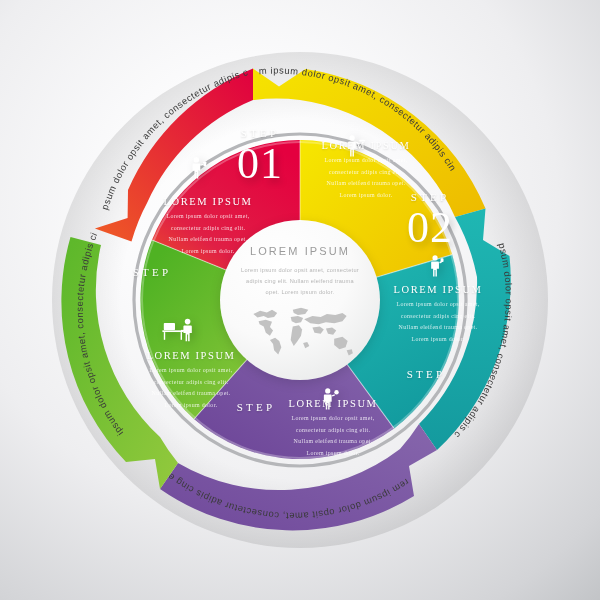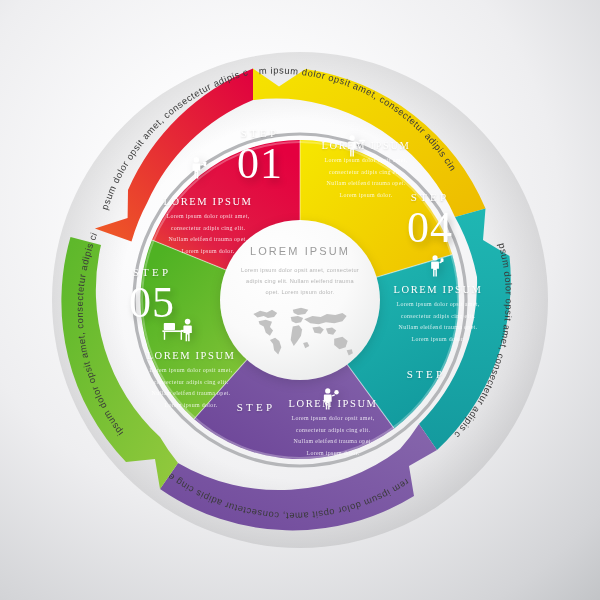--- a/index.html
+++ b/index.html
@@ -214,21 +214,21 @@
       </g>
         </svg>
     </div>
     <div class="blk" style="left:160px;top:196px;">
       <div class="h">LOREM IPSUM</div>
       <div class="p">Lorem ipsum dolor opsit amet, consectetur adipis cing elit. Nullam eleifend trauma opet. Lorem ipsum dolor.</div>
     </div>
 
     <div class="steplab" style="left:385px;top:192px;width:90px;">
       <span class="w">STEP</span>
-      <span class="n">04</span>
+      <span class="n">02</span>
     </div>
     <div class="icon" style="left:343px;top:133px;">
       <svg viewBox="0 0 40 40">
           <g fill="#fff">
         <circle cx="14" cy="7.5" r="4"></circle>
         <path d="M9.6 13h8.8c1 0 1.6.8 1.6 1.7v9.5h-3.2V36h-2.2V26h-1.4v10h-2.2V24.2H8V14.7c0-.9.6-1.7 1.6-1.7z"></path>
         <path d="M20.5 13.5l6 2.6-.6 1.6-6-1.9z"></path>
         <rect x="25" y="10.5" width="9" height="2.6" rx="1"></rect>
       </g>
         </svg>
@@ -269,21 +269,20 @@
       </g>
         </svg>
     </div>
     <div class="blk" style="left:285px;top:398px;">
       <div class="h">LOREM IPSUM</div>
       <div class="p">Lorem ipsum dolor opsit amet, consectetur adipis cing elit. Nullam eleifend trauma opet. Lorem ipsum dolor.</div>
     </div>
 
     <div class="steplab" style="left:107px;top:267px;width:90px;">
       <span class="w">STEP</span>
-      <span class="n">05</span>
     </div>
     <div class="icon" style="left:162px;top:316px;width:40px;height:28px;">
       <svg viewBox="0 0 56 40">
           <g fill="#fff">
         <rect x="2" y="10" width="16" height="10" rx="1.2"></rect>
         <rect x="4.2" y="12" width="11.6" height="6.4" fill="#fff"></rect>
         <rect x="0" y="20.5" width="30" height="2.4"></rect>
         <rect x="2" y="23" width="2" height="11"></rect>
         <rect x="26" y="23" width="2" height="11"></rect>
         <circle cx="36" cy="8" r="4"></circle>

